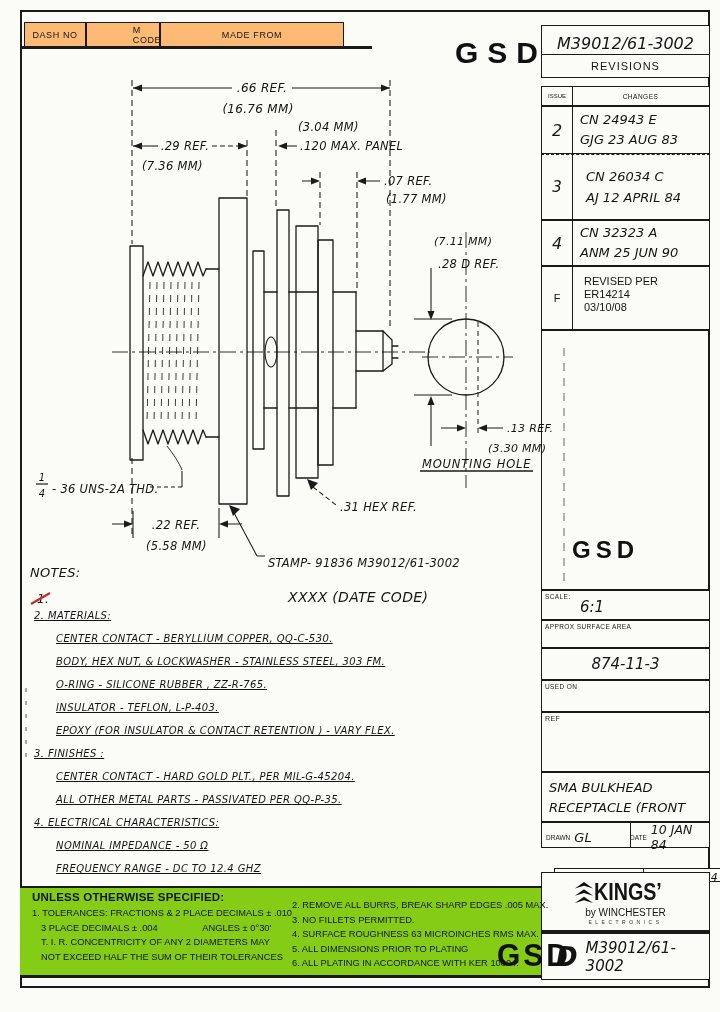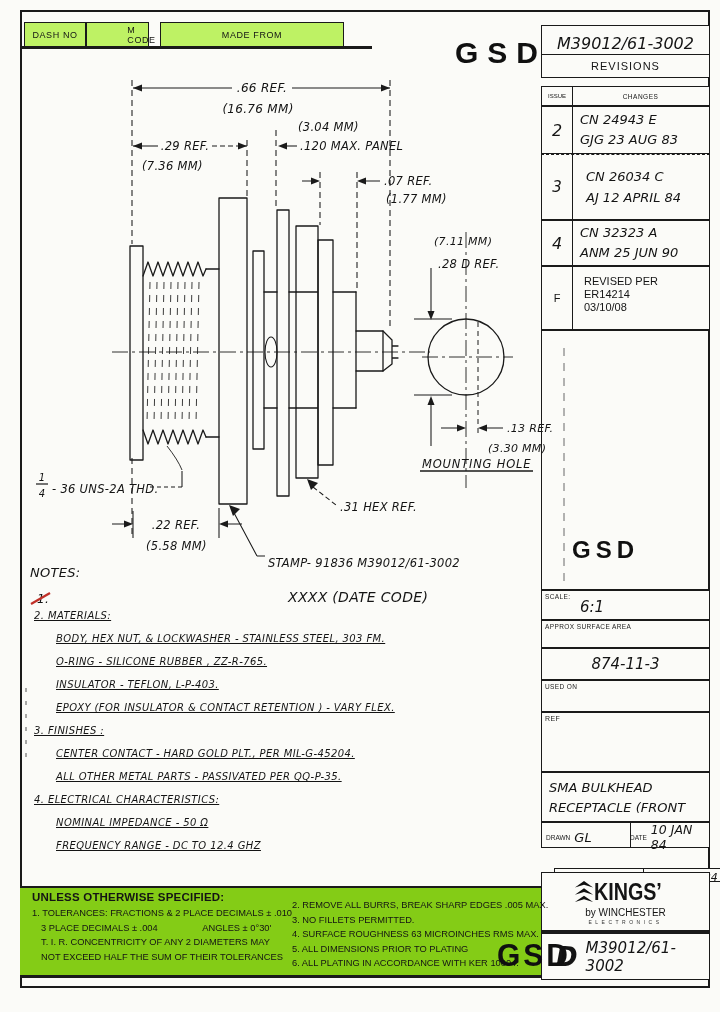--- a/index.html
+++ b/index.html
@@ -4,21 +4,21 @@
 <style>
   html,body{margin:0;padding:0;background:#e8e8e6;}
   .page{position:relative;width:720px;height:1012px;background:#fbfbf8;
         font-family:"Liberation Sans",sans-serif;color:#141414;overflow:hidden;}
   .abs{position:absolute;}
   .frame{position:absolute;left:20px;top:10px;width:690px;height:978px;
          border:2px solid #1a1a1a;box-sizing:border-box;pointer-events:none;}
   svg.lines{position:absolute;left:0;top:0;}
   
   .hbox{position:absolute;top:22px;height:26px;border:1.4px solid #1a1a1a;box-sizing:border-box;
-        display:flex;align-items:center;justify-content:center;font-size:9px;letter-spacing:.6px;background:#bef264;}
+        display:flex;align-items:center;justify-content:center;font-size:9px;letter-spacing:.6px;background:#fdba74;}
   .hunder{position:absolute;left:20px;top:46px;width:352px;height:3px;background:#1a1a1a;}
   
   .b{position:absolute;left:541px;width:169px;border:1.3px solid #1a1a1a;box-sizing:border-box;background:#fbfbf8;}
   .lab{position:absolute;left:3px;top:2px;font-size:6.5px;letter-spacing:.4px;color:#222;}
   .hw{font-family:"DejaVu Sans",sans-serif;font-style:italic;}
   .iss{position:absolute;left:0;top:0;bottom:0;width:30px;border-right:1px solid #1a1a1a;
        display:flex;align-items:center;justify-content:center;}
   .rl{padding-left:38px;font-size:13px;line-height:20px;white-space:nowrap;}
   .gsd{font-weight:bold;color:#101010;font-family:"Liberation Sans",sans-serif;}
   
@@ -152,21 +152,21 @@
       <text x="30" y="577" font-size="13">NOTES:</text>
       <text x="37" y="603" font-size="12">1.</text>
     </g>
     <path d="M31,604 L50,593" stroke="#c03028" stroke-width="2.3" fill="none"></path>
   </svg>
 
   <div class="frame"></div>
   <div class="hbox" style="left:24px;width:62px;">
     <span>DASH NO</span>
   </div>
-  <div class="hbox" style="left:86px;width:63px;padding-left:48px;">
+  <div class="hbox" style="left:86px;width:74px;padding-left:48px;">
     <span>M CODE</span>
   </div>
   <div class="hbox" style="left:160px;width:184px;">
     <span>MADE  FROM</span>
   </div>
   <div class="hunder"></div>
 
   <div class="abs gsd" style="left:455px;top:36px;font-size:30px;letter-spacing:9px;">GSD</div>
 
   <div class="b" style="top:25px;height:37px;display:flex;align-items:center;justify-content:center;">
@@ -264,21 +264,21 @@
       <span class="cell-lab">APPR.</span>
       <span class="hw" style="font-size:13px;">MJB</span>
     </div>
     <div style="position:absolute;left:84px;top:0;bottom:0;right:0;" class="kv">
       <span class="cell-lab">DATE</span>
       <span class="hw" style="font-size:11px;">11 JAN 84</span>
     </div>
   </div>
 
   <div class="b" style="top:872px;height:61px;border-bottom:3px solid #1a1a1a;display:flex;flex-direction:column;align-items:center;justify-content:center;">
-    <div style="display:flex;align-items:center;gap:0;">
+    <div style="display:flex;align-items:flex-end;gap:0;">
       <svg width="20" height="26" viewBox="0 0 22 26">
         <g fill="#101010">
           <path d="M1,8 L11,1 L21,8 L11,5 Z"></path>
           <path d="M1,16 L11,9 L21,16 L11,13 Z"></path>
           <path d="M1,24 L11,17 L21,24 L11,21 Z"></path>
         </g>
       </svg>
       <span style="display:inline-block;font-weight:bold;font-size:24px;transform:scaleX(.82);transform-origin:left;">KINGS’</span>
     </div>
     <div style="font-size:10px;margin-top:1px;">by WINCHESTER</div>
@@ -287,20 +287,21 @@
 
   <div class="b" style="top:933px;height:47px;display:flex;align-items:center;">
     <span class="hw" style="font-size:26px;font-weight:bold;margin-left:14px;">D</span>
     <span class="hw" style="font-size:15px;margin-left:8px;">M39012/61-3002</span>
   </div>
 
   <div class="abs gsd" style="left:497px;top:938px;font-size:30px;letter-spacing:3px;transform:scaleY(1.05);z-index:5;">GSD</div>
 
   <div class="abs" style="left:26px;top:610px;width:508px;">
     <div class="nl sec">2. MATERIALS:</div>
+    <div class="nl sub">CENTER CONTACT - BERYLLIUM COPPER, QQ-C-530.</div>
     <div class="nl sub">BODY, HEX NUT, &amp; LOCKWASHER - STAINLESS STEEL, 303 FM.</div>
     <div class="nl sub">O-RING - SILICONE RUBBER , ZZ-R-765.</div>
     <div class="nl sub">INSULATOR - TEFLON, L-P-403.</div>
     <div class="nl sub">EPOXY (FOR INSULATOR &amp; CONTACT RETENTION ) - VARY FLEX.</div>
     <div class="nl sec">3. FINISHES :</div>
     <div class="nl sub">CENTER CONTACT - HARD GOLD PLT., PER MIL-G-45204.</div>
     <div class="nl sub">ALL OTHER METAL PARTS - PASSIVATED PER QQ-P-35.</div>
     <div class="nl sec">4. ELECTRICAL CHARACTERISTICS:</div>
     <div class="nl sub">NOMINAL IMPEDANCE - 50 Ω</div>
     <div class="nl sub">FREQUENCY RANGE - DC TO 12.4 GHZ</div>

